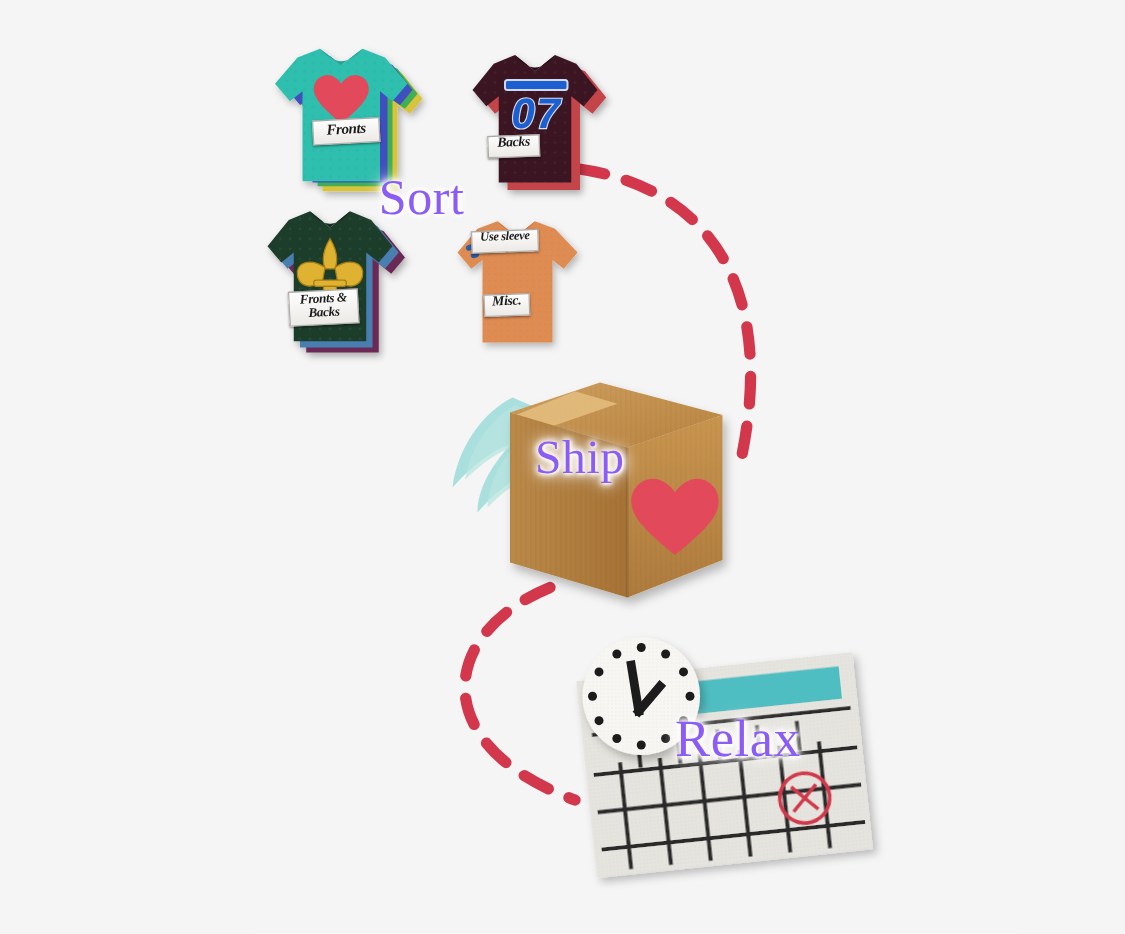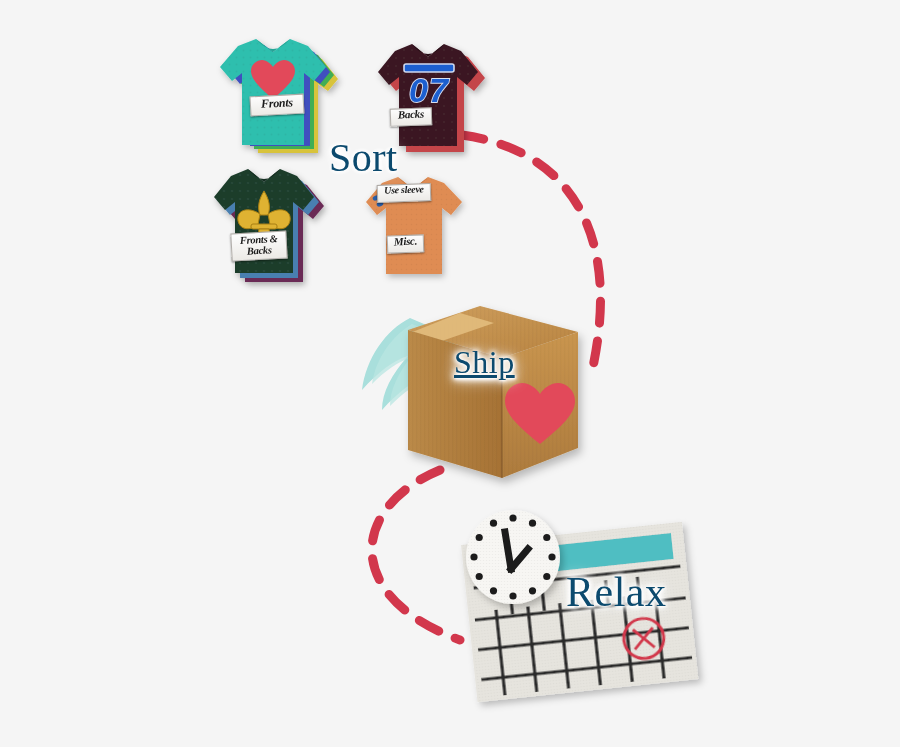--- a/index.html
+++ b/index.html
@@ -17,33 +17,32 @@
     height: 747px;
     background: #f5f5f5;
     overflow: hidden;
   }
   .noselect { user-select: none; }
 
   
   .step-label {
     position: absolute;
     font-family: "Liberation Serif", serif;
-    color: #0c4a6e;
+    color: #8b5cf6;
     font-weight: 400;
     letter-spacing: 0.5px;
     white-space: nowrap;
     text-shadow:
       0 0 6px #ffffff, 0 0 6px #ffffff, 0 0 10px #ffffff,
       0 0 14px #ffffff, 0 0 18px #ffffff, 0 0 5px #ffffff,
       1px 1px 2px rgba(255,255,255,0.95);
     z-index: 40;
-    margin-left: 26px;
   }
   #label-sort { left: 303px; top: 134px; font-size: 40px; }
-  #label-ship { left: 428px; top: 344px; font-size: 32px; text-decoration: underline; }
+  #label-ship { left: 428px; top: 344px; font-size: 38px; }
   #label-relax { left: 540px; top: 568px; font-size: 42px; }
 
   
   .arc-svg { position: absolute; z-index: 5; overflow: visible; }
   .arc-path {
     fill: none;
     stroke: #d2374c;
     stroke-width: 9;
     stroke-linecap: round;
     stroke-dasharray: 22 18;

